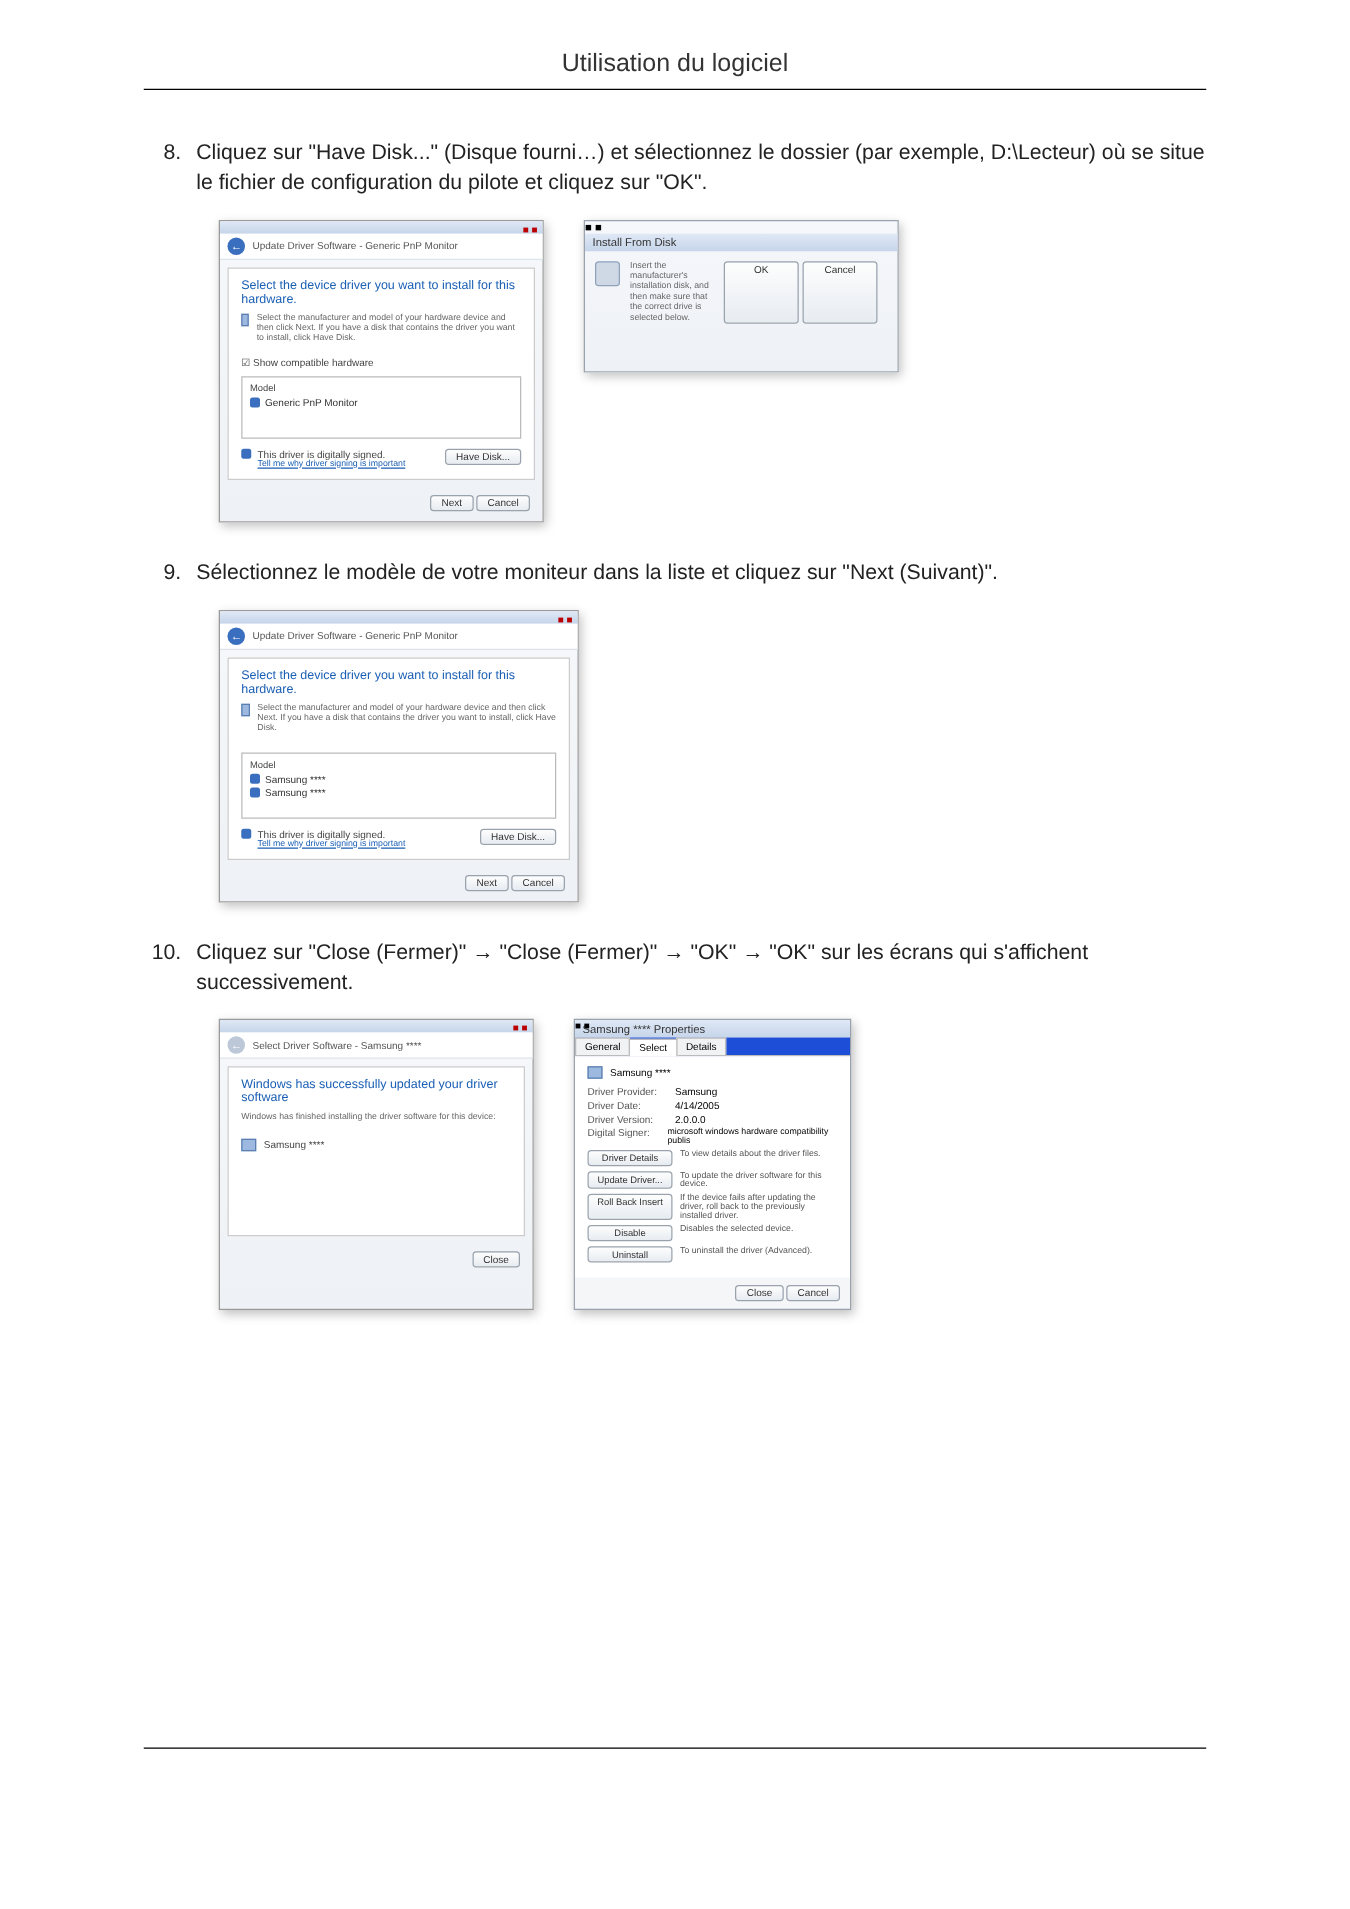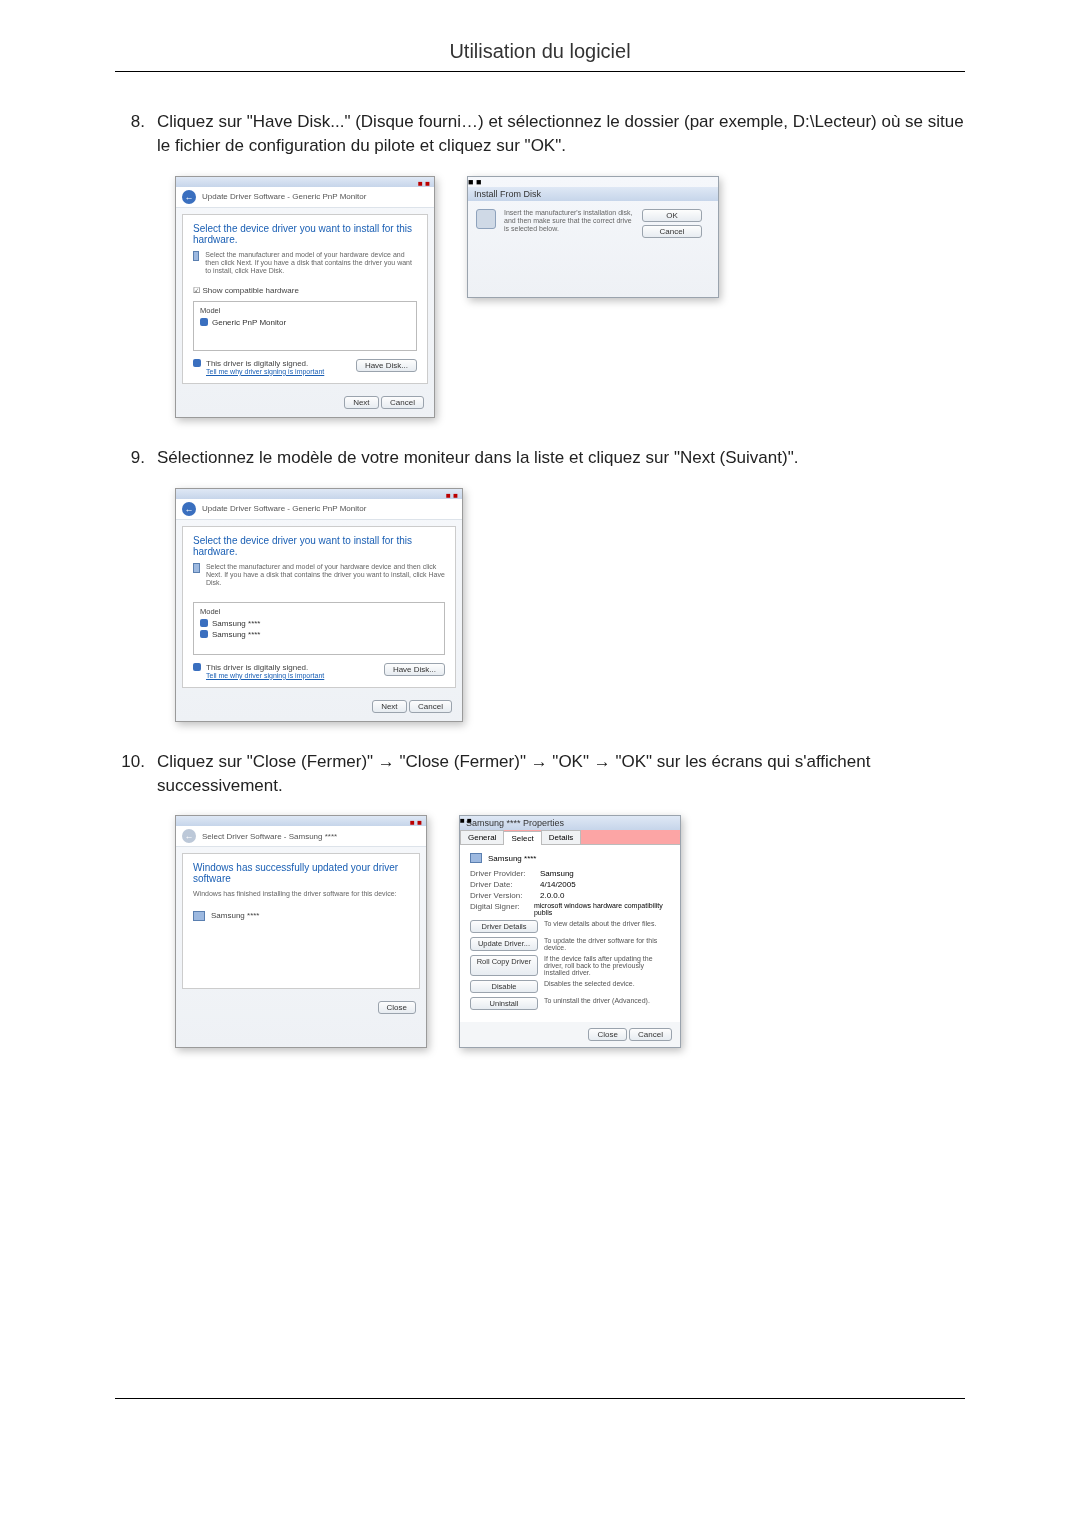--- a/index.html
+++ b/index.html
@@ -164,36 +164,36 @@
   .disk .redclose { top:1px; right:4px; }
   .disk .body {
     display:flex; padding:8px 8px 0 8px; gap:8px;
   }
   .disk .drv { width:18px;height:18px; background:#cfd9e6; border:1px solid #8ea2bc; border-radius:3px;}
   .disk .copyrow { padding: 4px 8px 8px 8px;}
   .disk select {
     width: 150px; font-size:8px; height:14px;
     border:1px solid #9aa3ad; background:#fff;
   }
-  .btncol { display:flex; flex-direction:column; gap:3px; padding-right:8px;}
+  .btncol { display:flex; flex-direction:row; gap:3px; padding-right:8px;}
 
   
   .props {
     width: 220px;
     border:1px solid #9aa3ad;
     background: #f4f6f8;
     box-shadow: 2px 3px 8px rgba(0,0,0,.25);
     font-size:8px;
     position:relative;
   }
   .props .ptitle {
     background: linear-gradient(#dfe8f5,#c6d5ea);
     padding:2px 6px; font-size:9px; color:#333;
   }
-  .props .tabs { display:flex; border-bottom:1px solid #bbb; background:#fca5a5;}
+  .props .tabs { display:flex; border-bottom:1px solid #bbb; background:#1d4ed8;}
   .props .tab  { padding:2px 7px; font-size:8px; border:1px solid #bbb; border-bottom:none; background:#f0f2f4; margin-right:-1px;}
   .props .tab.active{ background:#fff; position:relative; top:1px;}
   .props .pbody { background:#fff; padding:8px 10px; }
   .props .kv { display:flex; font-size:8px; margin:2px 0;}
   .props .kv .k{ width:70px; color:#555;}
   .props .btnrow { display:flex; margin:4px 0; gap:6px;}
   .props .btnrow .btn { width:66px; text-align:center; font-size:7.5px; padding:1px 0;}
   .props .btnrow .d  { font-size:7px; color:#555; flex:1;}
   .props .pfoot { text-align:right; padding:6px 8px;}
 
@@ -387,21 +387,21 @@
 
           <div class="btnrow">
               <span class="btn">Driver Details</span>
               <span class="d">To view details about the driver files.</span>
             </div>
           <div class="btnrow">
               <span class="btn">Update Driver...</span>
               <span class="d">To update the driver software for this device.</span>
             </div>
           <div class="btnrow">
-              <span class="btn">Roll Copy Driver</span>
+              <span class="btn">Roll Back Insert</span>
               <span class="d">If the device fails after updating the driver, roll back to the previously installed driver.</span>
             </div>
           <div class="btnrow">
               <span class="btn">Disable</span>
               <span class="d">Disables the selected device.</span>
             </div>
           <div class="btnrow">
               <span class="btn">Uninstall</span>
               <span class="d">To uninstall the driver (Advanced).</span>
             </div>

